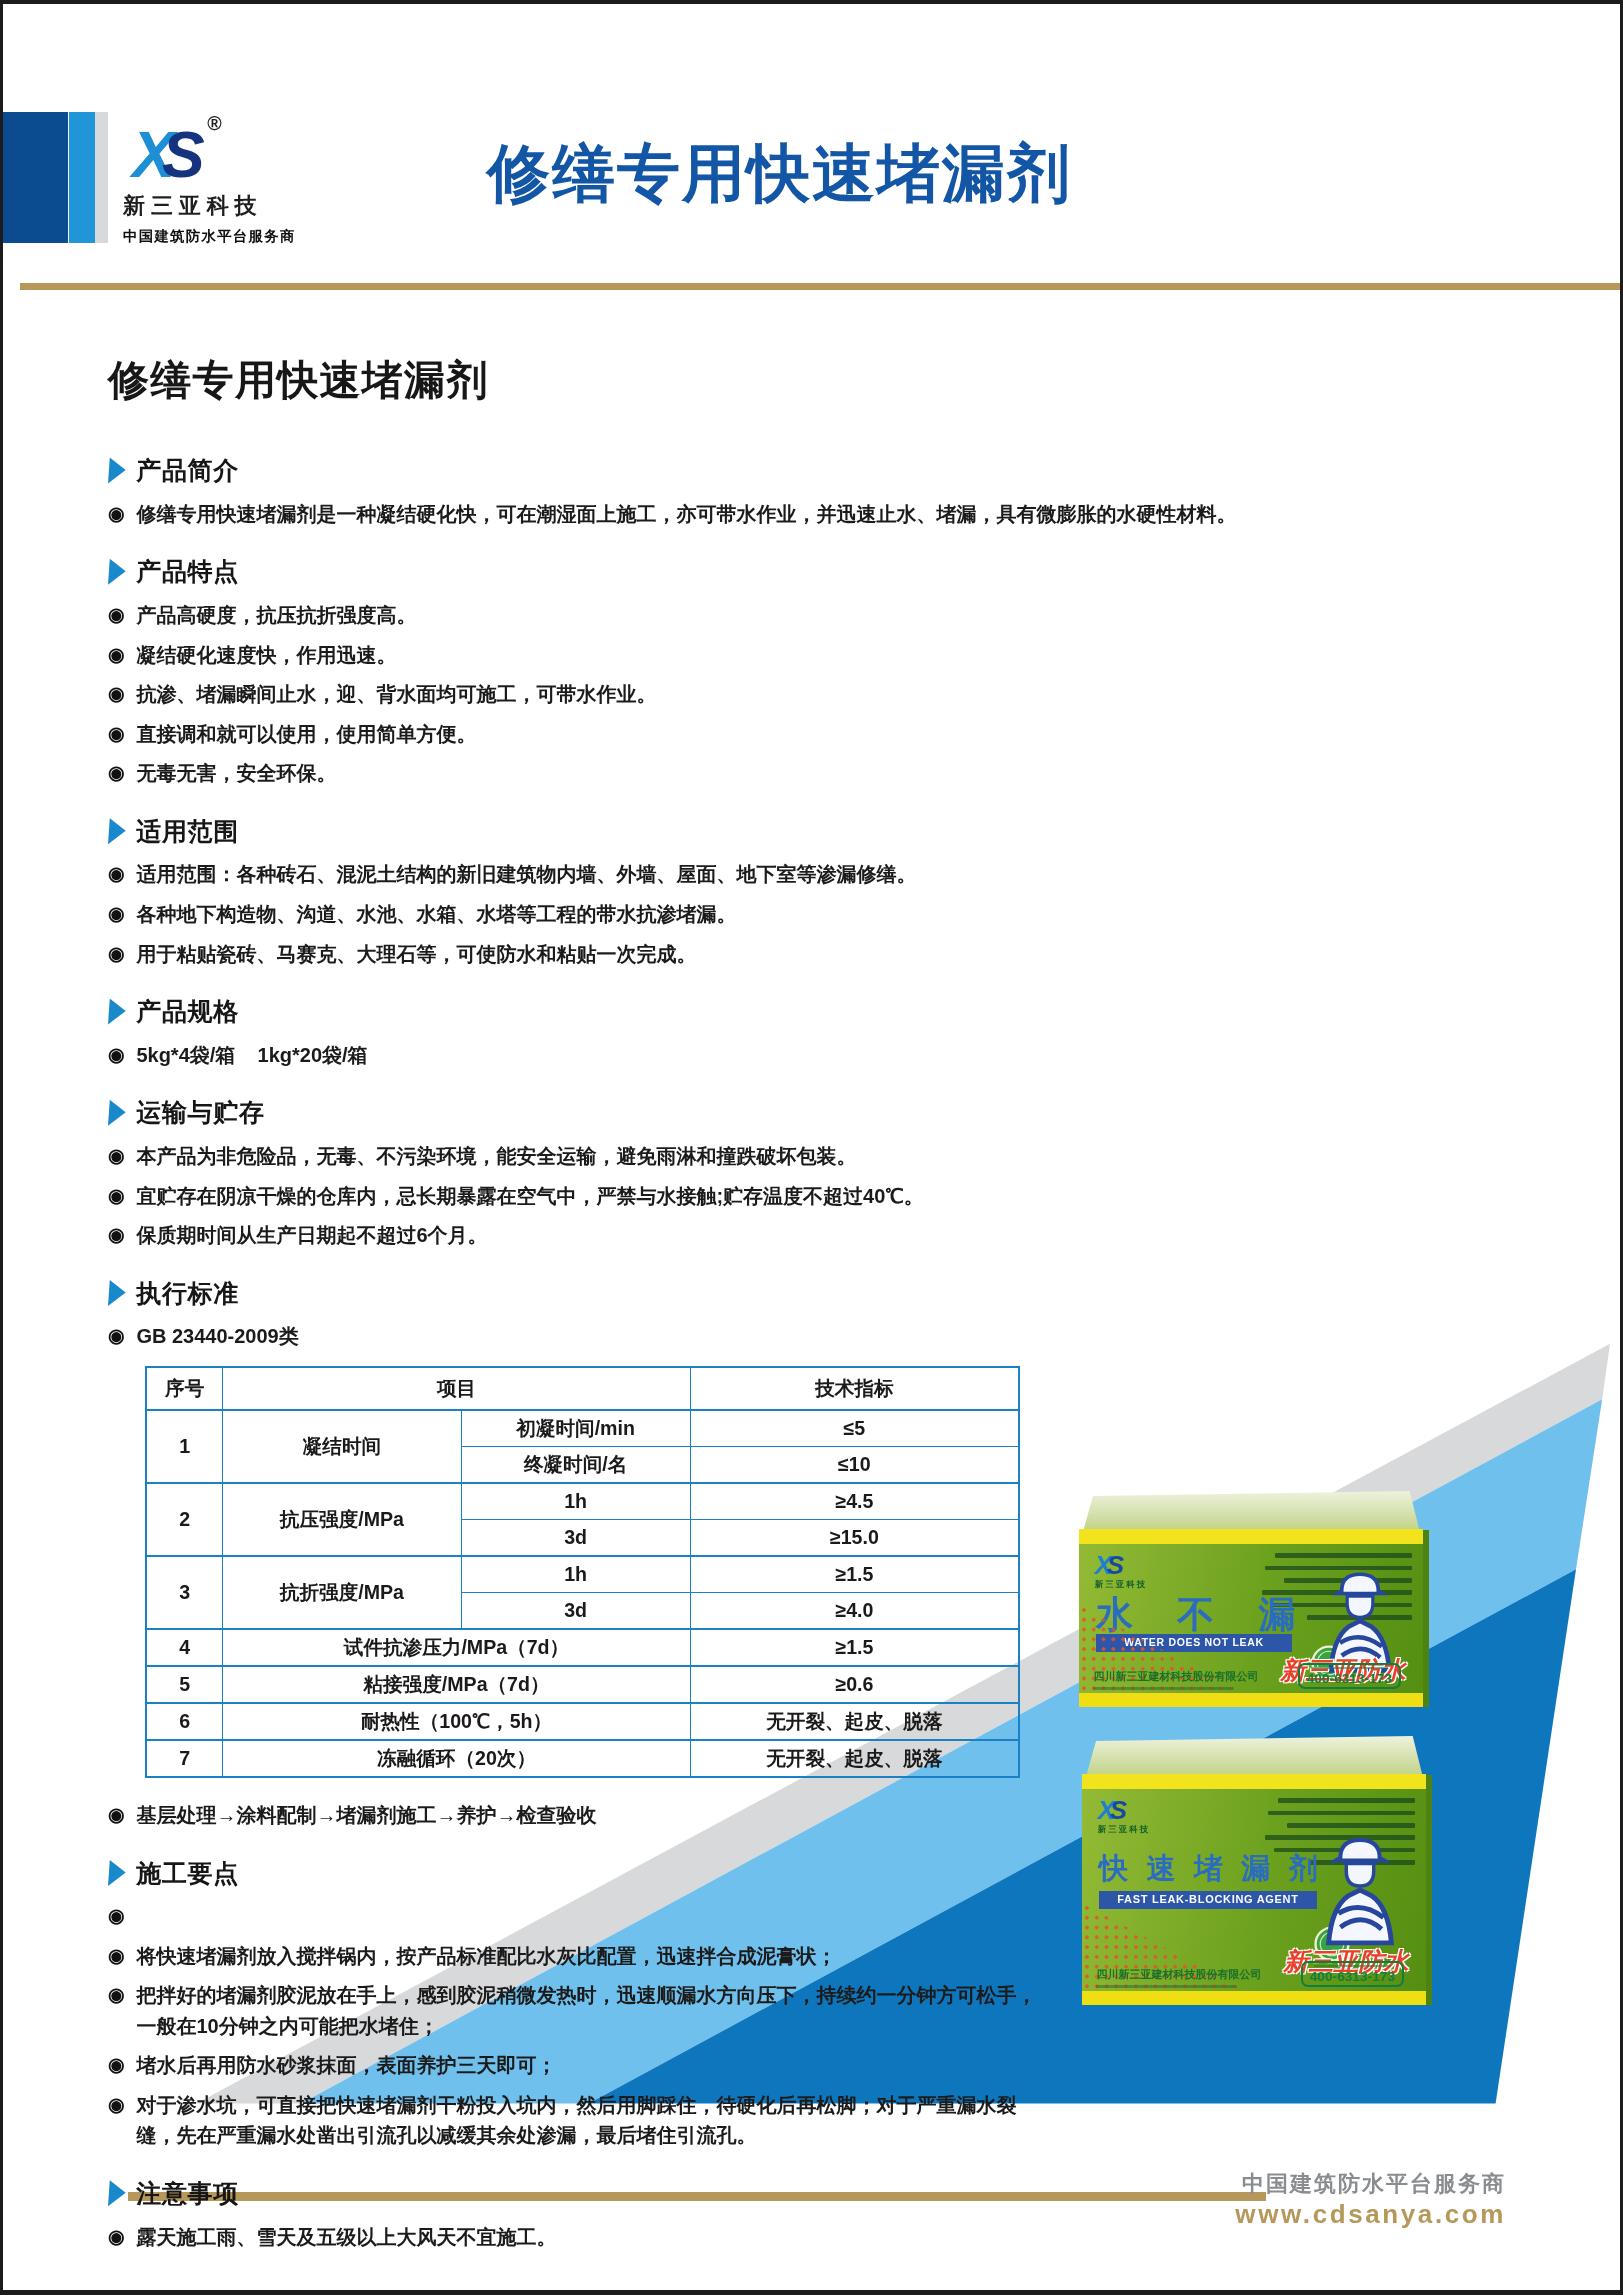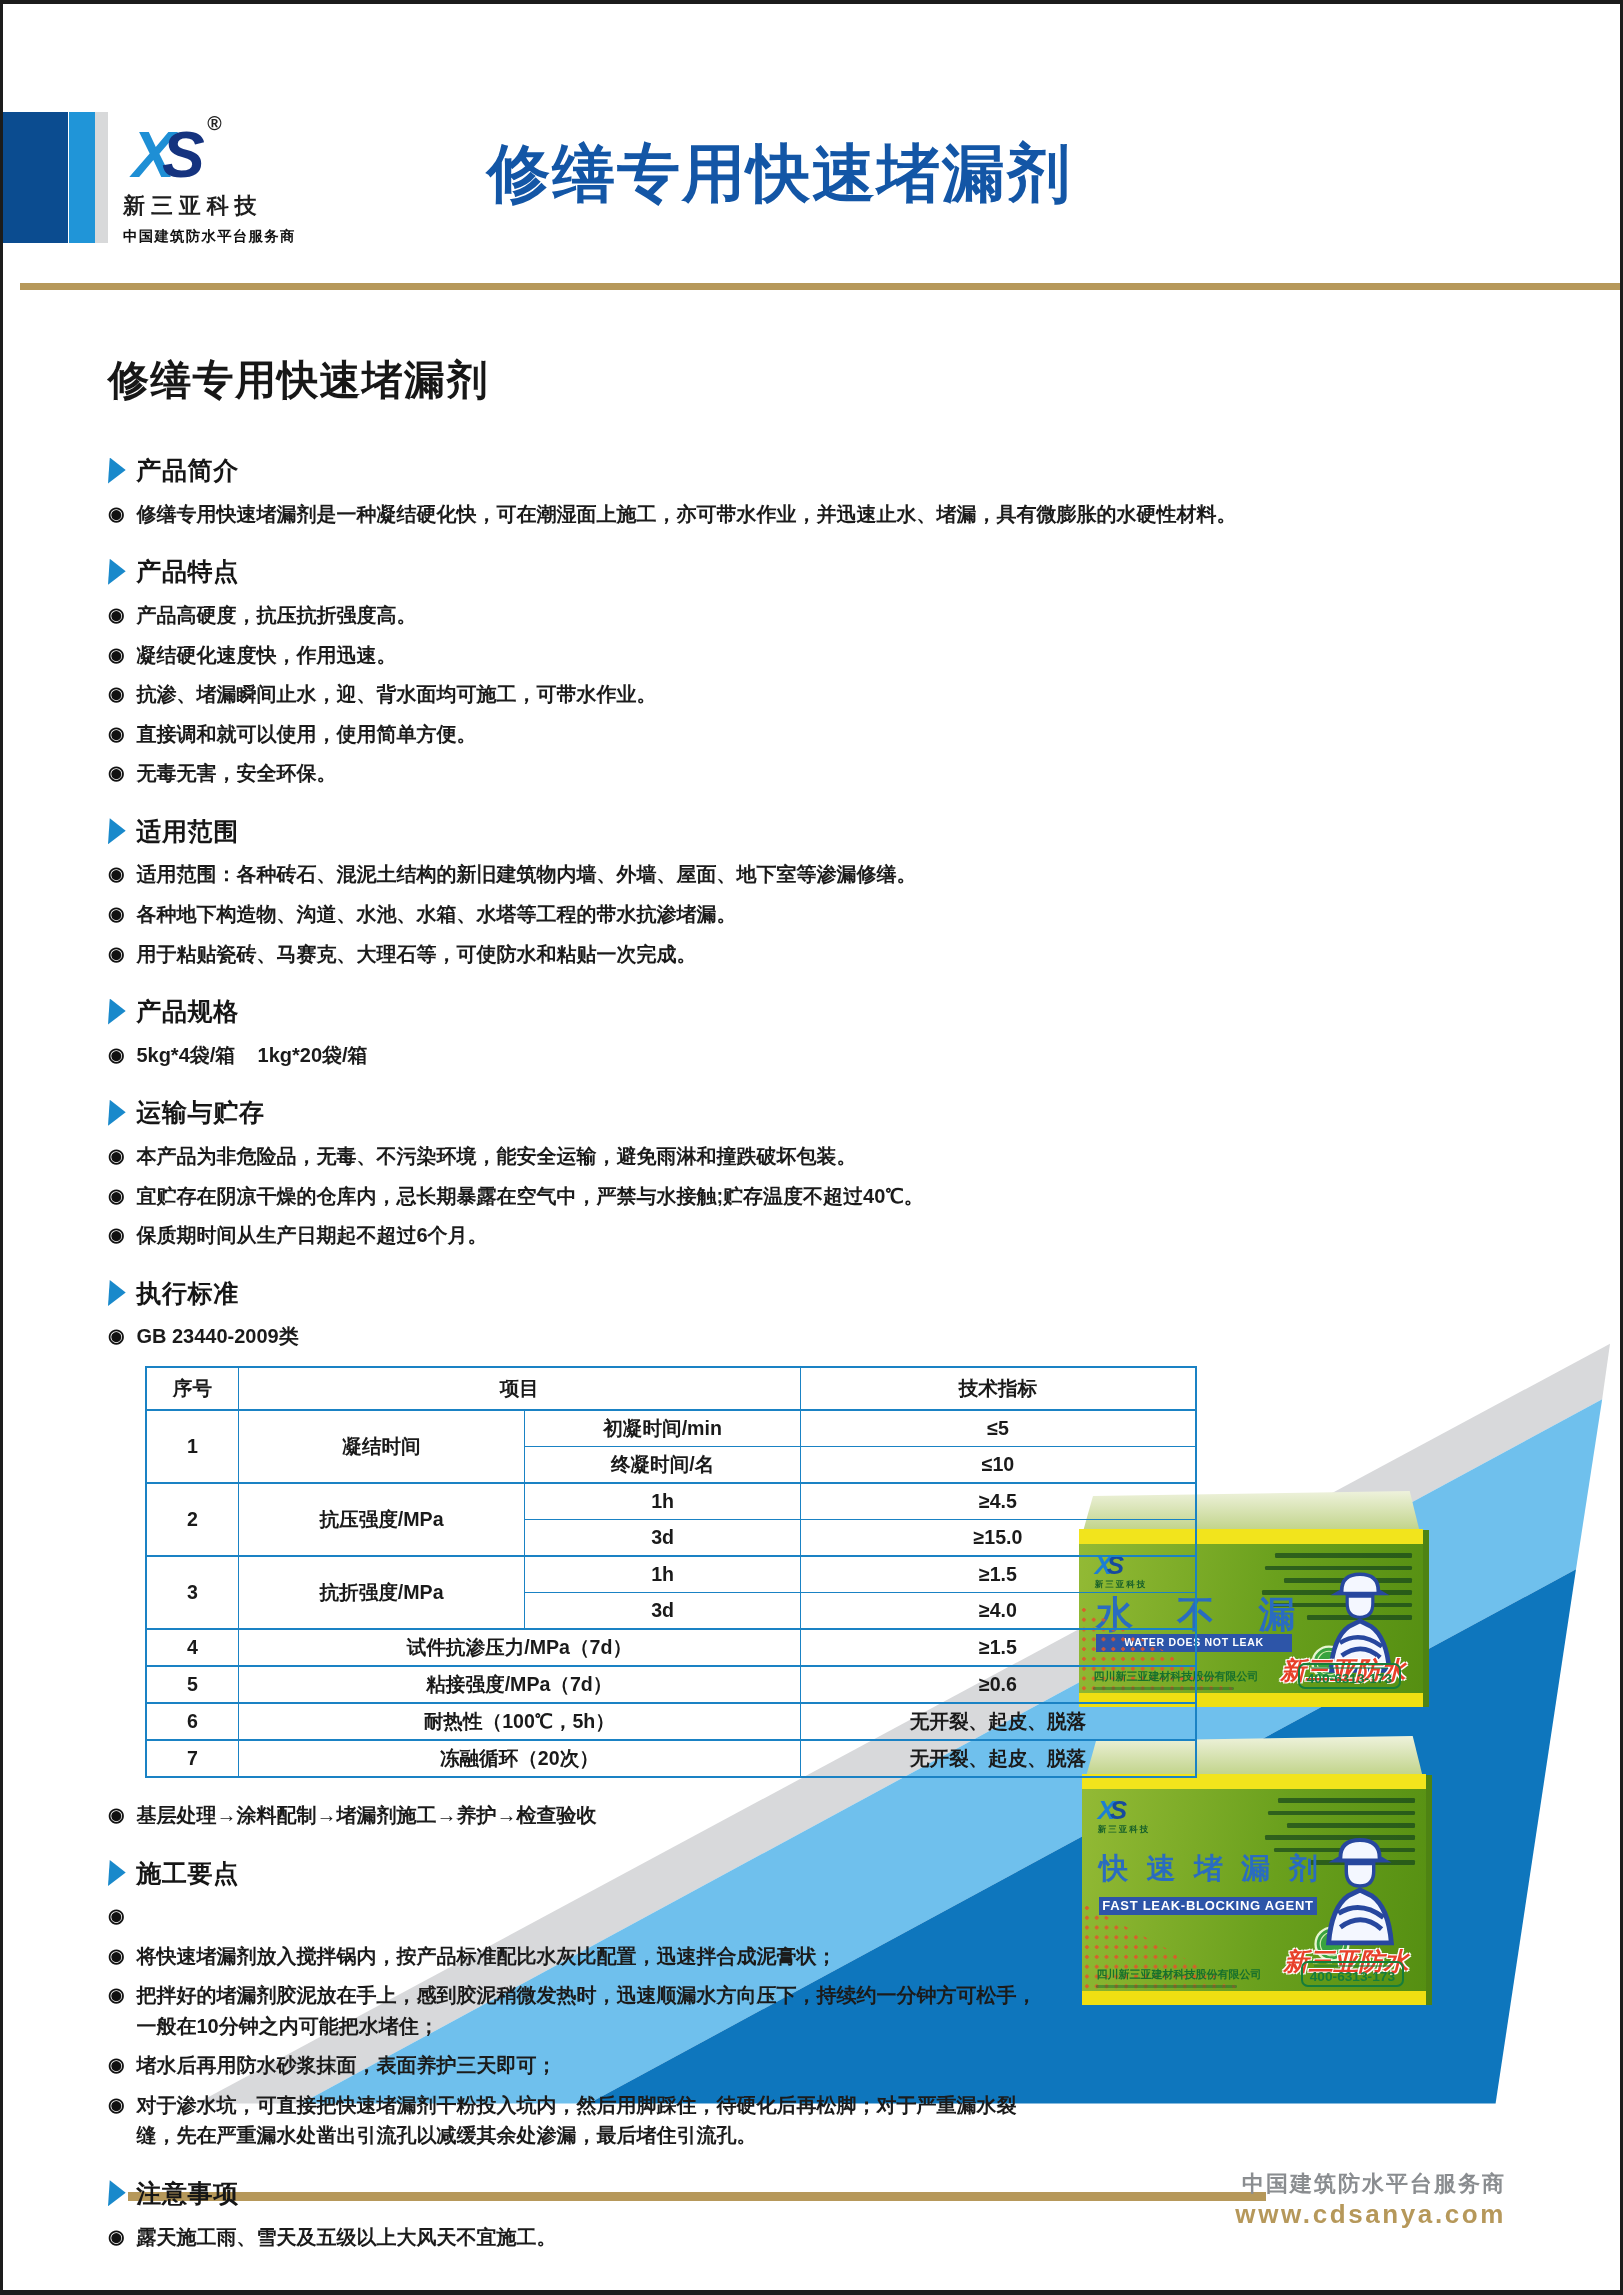--- a/index.html
+++ b/index.html
@@ -41,21 +41,21 @@
   .sec .arrow { width:17.7px; height:26px; background:#1989cb; clip-path:polygon(10% 0,100% 48%,0 100%); flex:0 0 auto; }
   .sec .label { font-size:25px; font-weight:900; color:#161616; letter-spacing:0.7px; }
 
   .bullet { display:flex; gap:11.8px; font-size:20px; color:#1b1b1b; line-height:1.52;
     margin:0 0 9.2px 0; width:935px; font-weight:600; }
   .bullet .dot { flex:0 0 auto; font-size:19px; line-height:1.6; color:#111; }
   .bullet.nowrap { white-space:pre; width:auto; }
   .bullet .txt.pre { white-space:pre; }
 
   
-  table.spec { border-collapse:collapse; width:1052px; margin:14.4px 0 22px 37px;
+  table.spec { border-collapse:collapse; width:875px; margin:14.4px 0 22px 37px;
     font-size:19.6px; color:#1a1a1a; border:2px solid #1a82c4; }
   table.spec td { border:1.3px solid #1a82c4; text-align:center; vertical-align:middle;
     height:35px; font-weight:600; padding:0 5.2px; }
   table.spec tr.hd td { height:41px; font-weight:800; }
   table.spec tr.grp td { border-top-width:2px; }
 
   
   .stripes { position:absolute; left:0; top:0; z-index:1; pointer-events:none; }
 
   
@@ -73,21 +73,21 @@
   .bx-logo .xs .x { color:#1d7fd4; } .bx-logo .xs .s { color:#174a9e; margin-left:-5.2px; }
   .bx-logo .nm { font-size:8.5px; font-weight:800; color:#17602a; letter-spacing:2px; margin-top:2.6px; }
   .bx-lines { position:absolute; top:9.2px; right:10.5px; width:150px; }
   .bx-lines i { display:block; height:4.6px; margin:0 0 7.8px auto; background:rgba(18,66,28,.68); border-radius:1.3px; }
   .bx-title { position:absolute; left:17px; font-weight:900; color:#2a6cc0; white-space:nowrap; }
   #box1 .bx-title { top:46px; font-size:37px; letter-spacing:17px; }
   #box2 .bx-title { top:60px; font-size:29px; letter-spacing:5.2px; }
   .bx-bar { position:absolute; left:17px; background:#2d55a8; color:#ffffff; font-weight:800;
     text-align:center; white-space:nowrap; }
   #box1 .bx-bar { top:90px; width:196px; font-size:10.5px; line-height:17.7px; letter-spacing:0.7px; }
-  #box2 .bx-bar { top:108px; width:218px; font-size:13px; line-height:17.7px; letter-spacing:0.7px; }
+  #box2 .bx-bar { top:102px; width:218px; font-size:11px; line-height:17.7px; letter-spacing:0.7px; }
   .bx-badge { position:absolute; width:47px; height:47px; }
   #box1 .bx-badge { left:230px; top:92px; }
   #box2 .bx-badge { left:230px; top:128px; }
   .bx-worker { position:absolute; right:17px; }
   #box1 .bx-worker { top:22px; }
   #box2 .bx-worker { top:42px; }
   .bx-brand { position:absolute; right:17px; font-weight:900; color:#e8402a; white-space:nowrap;
     text-shadow:-1.3px -1.3px 0 #fff, 1.3px -1.3px 0 #fff, -1.3px 1.3px 0 #fff, 1.3px 1.3px 0 #fff; font-style:italic; }
   #box1 .bx-brand { top:110px; font-size:25px; }
   #box2 .bx-brand { top:156px; font-size:25px; }

